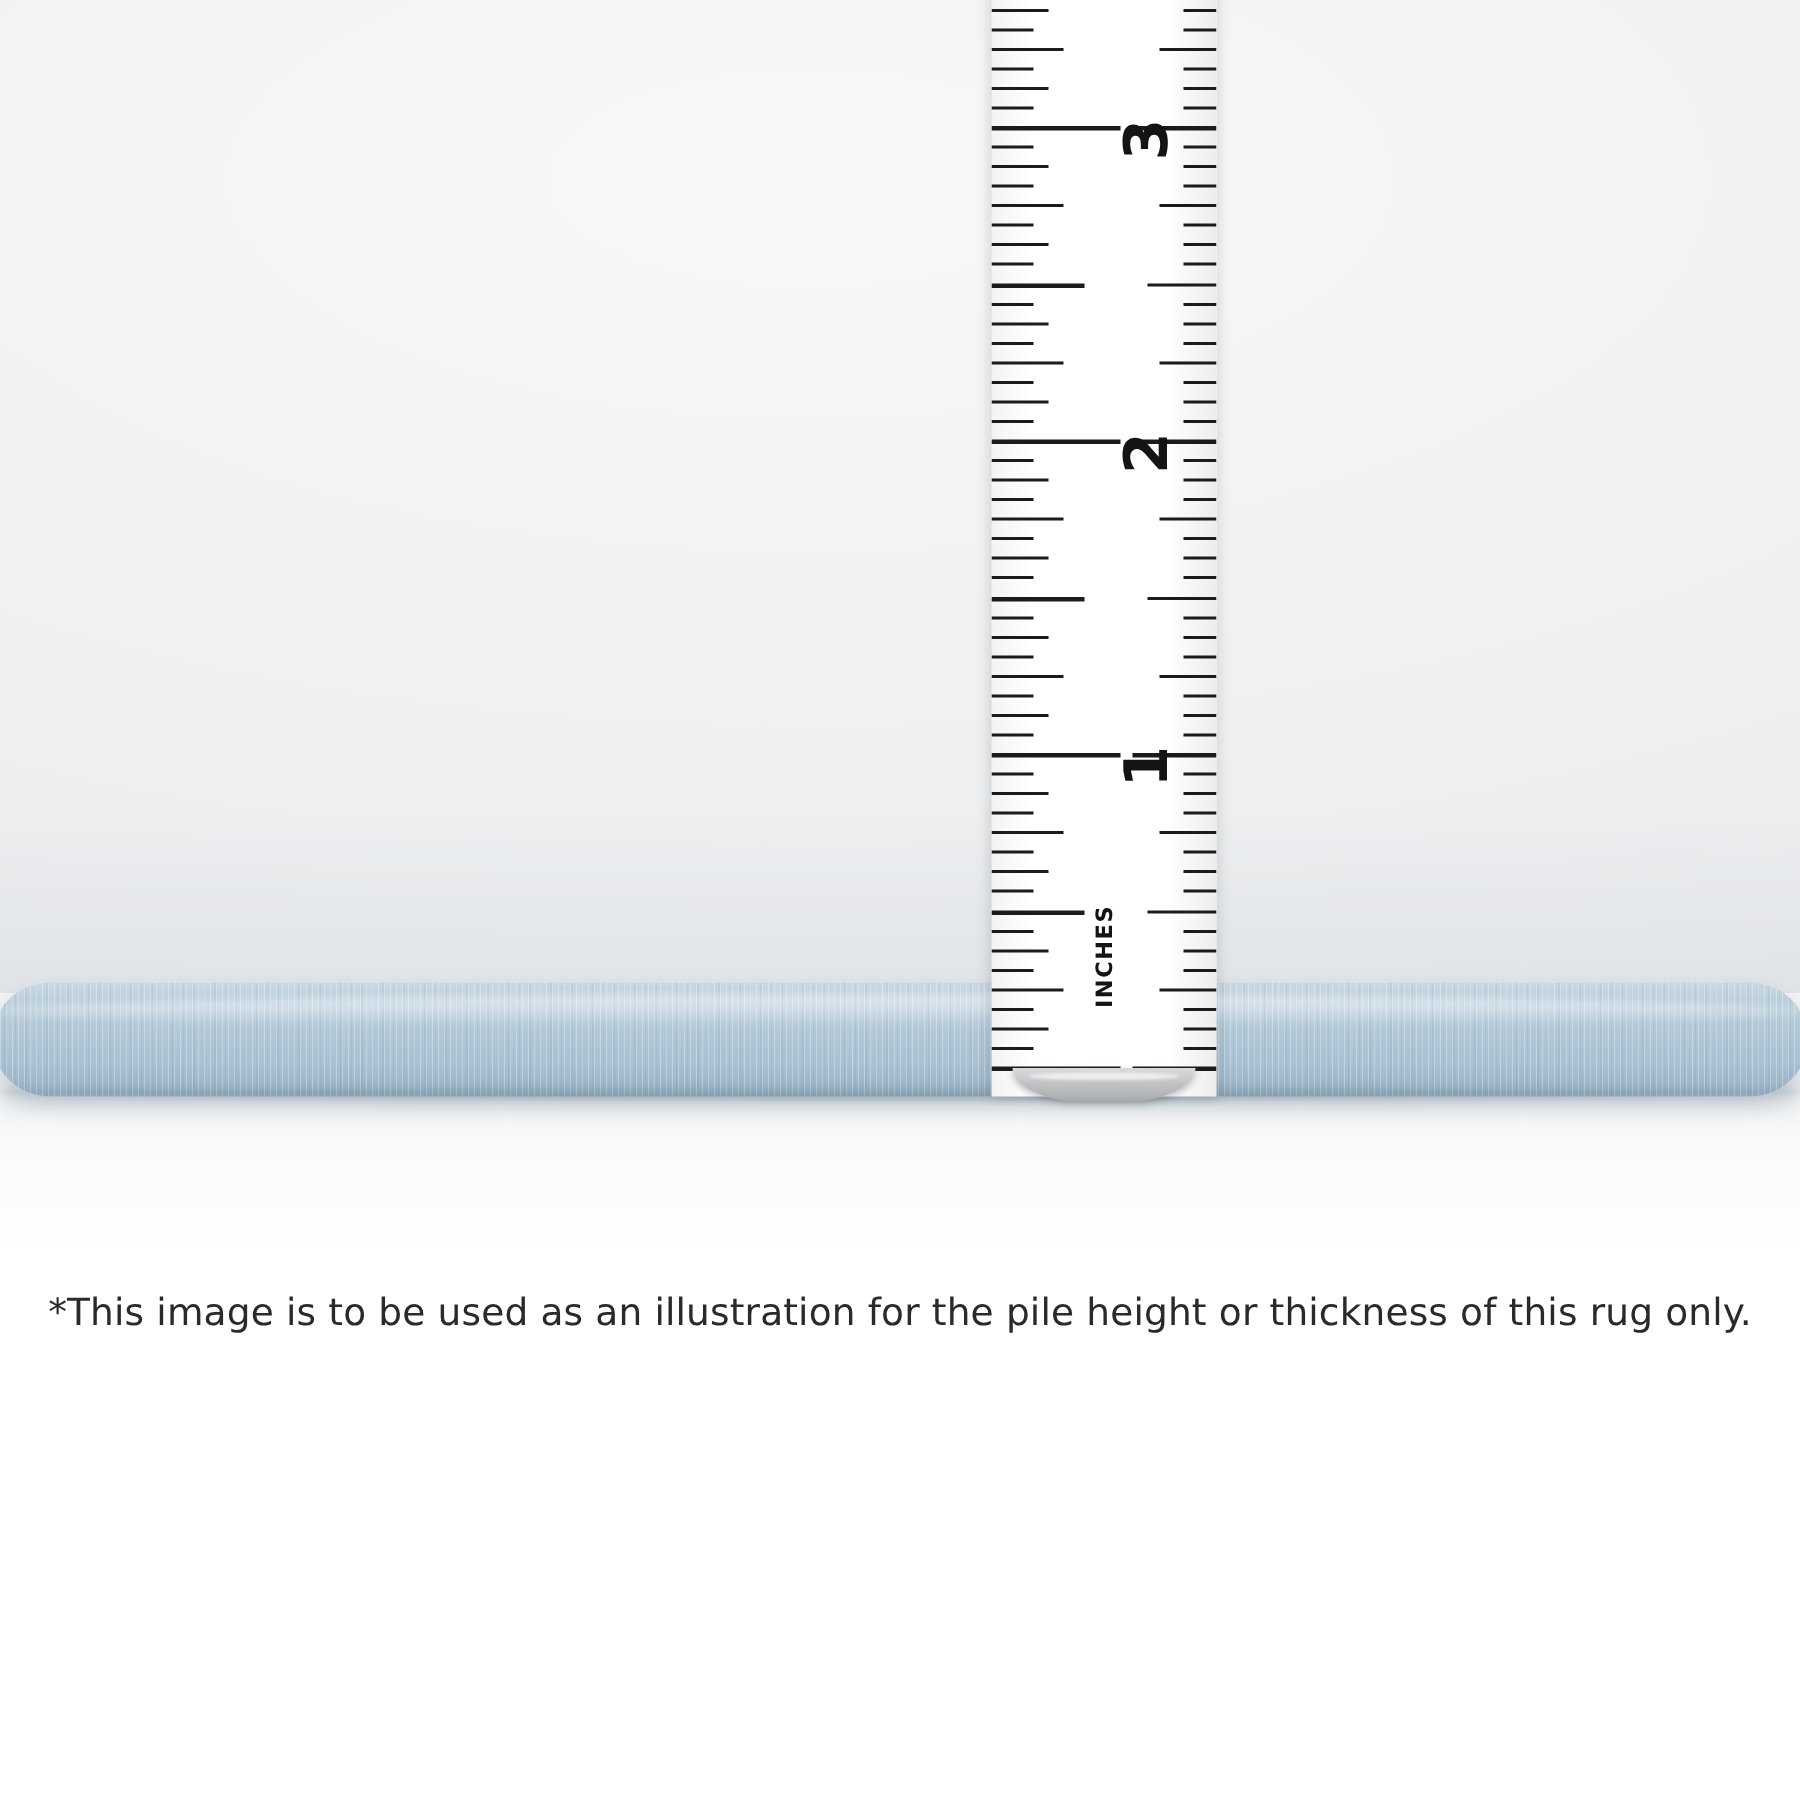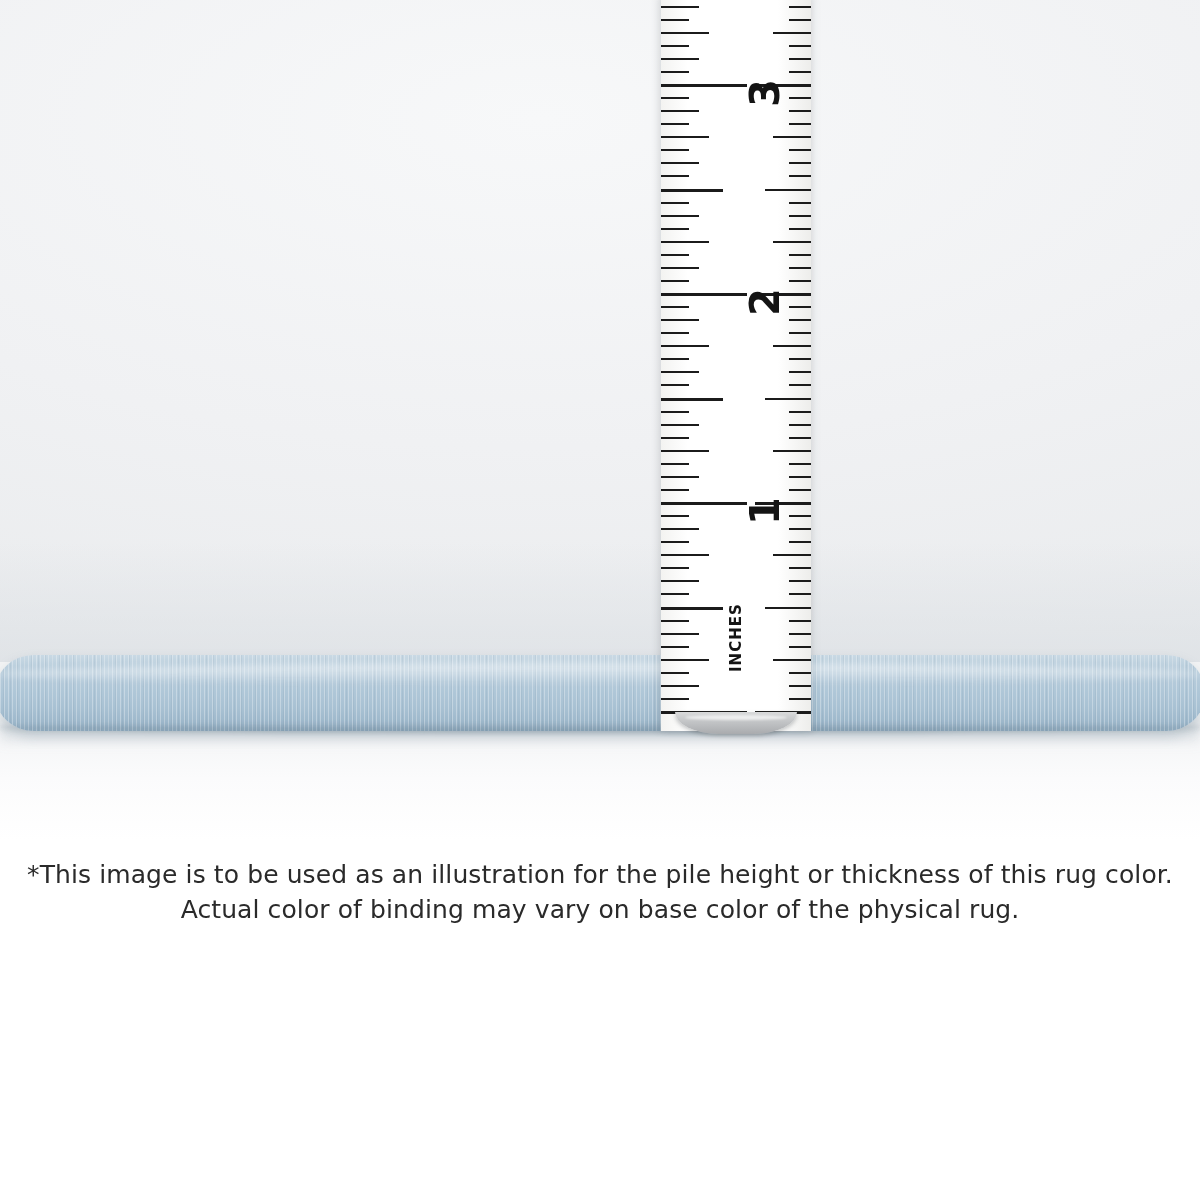--- a/index.html
+++ b/index.html
@@ -362,17 +362,16 @@
       <div class="tape-num" id="num-1" style="top: 529px;">1</div>
       <div class="tape-num" id="num-2" style="top: 320px;">2</div>
       <div class="tape-num" id="num-3" style="top: 111px;">3</div>
     </div>
 
     <div class="tape-tip"></div>
 
   </div>
 
   <div class="caption">
-    <span class="line">*This image is to be used as an illustration for the pile height or thickness of this rug color.</span>
-    <span class="line">Actual color of binding may vary on base color of the physical rug.</span>
+    <span class="line">*This image is to be used as an illustration for the pile height or thickness of this rug only.</span>
   </div>
 
 </div>
 
 </body></html>

